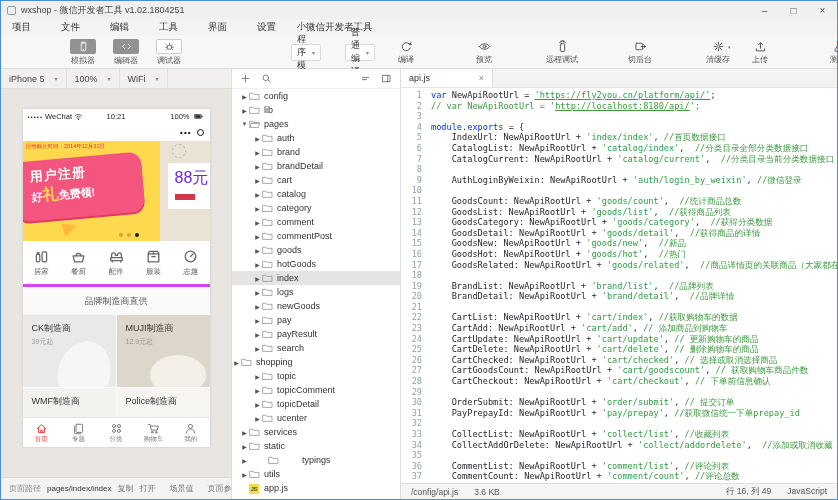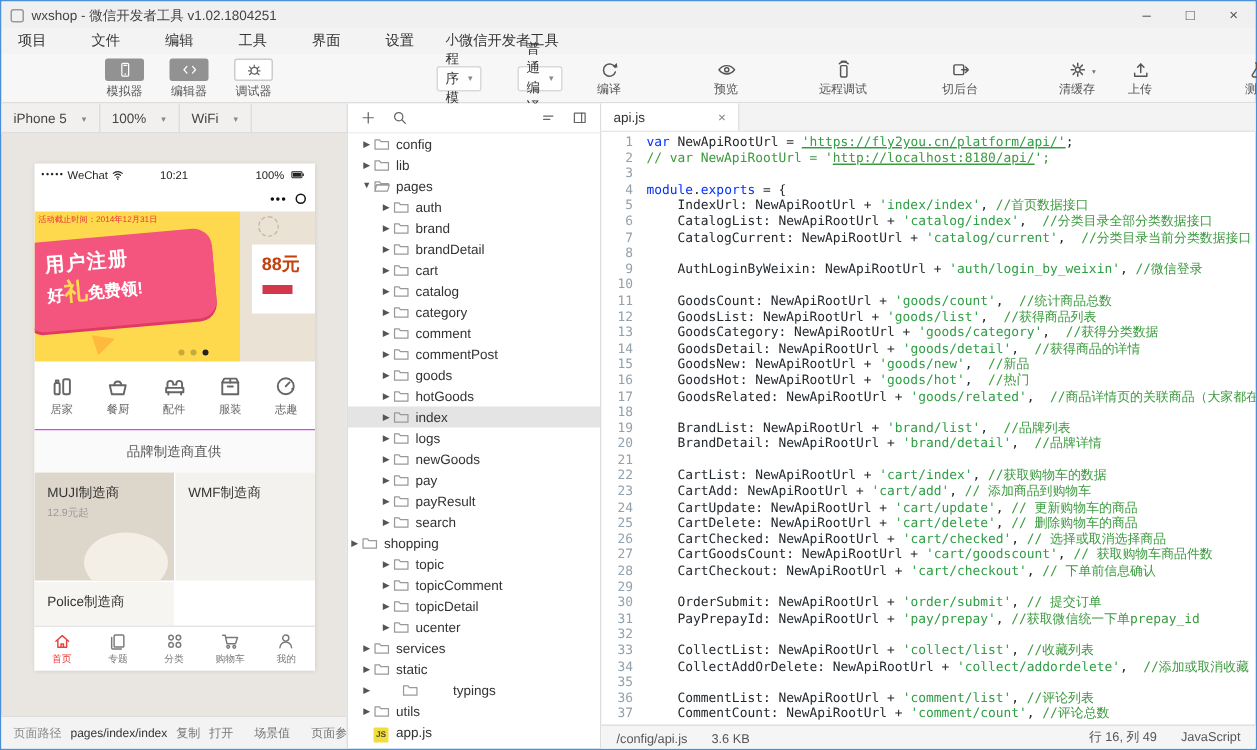--- a/index.html
+++ b/index.html
@@ -70,24 +70,24 @@
 .bn-blob { position:absolute; left:-8px; top:16px; width:128px; height:60px; background:#f4557e; border-radius:12px; transform:rotate(-5deg); box-shadow:0 2px 0 #e03a63; padding:7px 0 0 16px; }
 .bn-l1 { font-size:13px; font-weight:bold; color:#fff; letter-spacing:1px; }
 .bn-l2 { font-size:11px; font-weight:bold; color:#fff; }
 .bn-l2 .em { font-size:16px; color:#ffd94d; }
 .bn-arrow { position:absolute; bottom:6px; left:40px; width:0; height:0; border-left:14px solid #ffb93d; border-top:7px solid transparent; border-bottom:7px solid transparent; transform:rotate(-18deg); }
 .bn-dots { position:absolute; bottom:4px; left:96px; display:flex; gap:4px; }
 .bn-dots i { width:4px; height:4px; border-radius:50%; background:rgba(0,0,0,.22); }
 .bn-dots i.on { background:#222; }
 .bn-right { flex:1; background:#eae2d4; position:relative; overflow:hidden; }
 .bn-card { position:absolute; left:8px; top:22px; width:56px; height:46px; background:#fff; padding:5px 0 0 7px; }
-.bn-price { font-size:12px; font-weight:bold; color:#c2410c; }
+.bn-price { font-size:16px; font-weight:normal; color:#6d28d9; }
 .bn-pill { width:20px; height:6px; background:#d2374a; margin-top:5px; }
 .bn-stamp { position:absolute; left:12px; top:3px; width:14px; height:14px; border:1px dashed #c8b9a2; border-radius:50%; }
-.p-cats { height:46px; display:flex; flex:none; border-bottom:1px solid #d946ef; }
+.p-cats { height:46px; display:flex; flex:none; border-bottom:3px solid #d946ef; }
 .cat { flex:1; display:flex; flex-direction:column; align-items:center; justify-content:center; }
 .cat .ic { width:17px; height:17px; color:#666; }
 .cat .lbl { font-size:7.5px; color:#666; margin-top:2px; }
 .p-section { height:28px; display:flex; align-items:center; justify-content:center; font-size:9px; color:#555; flex:none; background:#fafafa; }
 .p-brands { flex:1; display:grid; grid-template-columns:1fr 1fr; grid-template-rows:72px 1fr; gap:1px; background:#fff; }
 .bcard { position:relative; padding:7px 0 0 9px; overflow:hidden; }
 .bcard .bname { font-size:9px; color:#333; }
 .bcard .bprice { font-size:7px; color:#999; margin-top:2px; }
 .bcard.c0 { background:#e9e9e9; }
 .bcard.c1 { background:#ddd6ca; }
@@ -421,20 +421,25 @@
                       <circle cx="8" cy="8" r="5"></circle>
                       <path d="M8 8l2.4-2.4"></path>
                       <path class="f" d="M11.2 9.4l2.2-.6-1.1 2z"></path>
                     </svg>
                   </span></span>
                 <span class="lbl">志趣</span>
               </div>
             </div>
           <div class="p-section">品牌制造商直供</div>
           <div class="p-brands" id="brands">
+              <div class="bcard c0">
+                <div class="shape"></div>
+                <div class="bname">CK制造商</div>
+                <div class="bprice">39元起</div>
+              </div>
               <div class="bcard c1">
                 <div class="shape"></div>
                 <div class="bname">MUJI制造商</div>
                 <div class="bprice">12.9元起</div>
               </div>
               <div class="bcard c2">
                 <div class="shape"></div>
                 <div class="bname">WMF制造商</div>
               </div>
               <div class="bcard c3">

